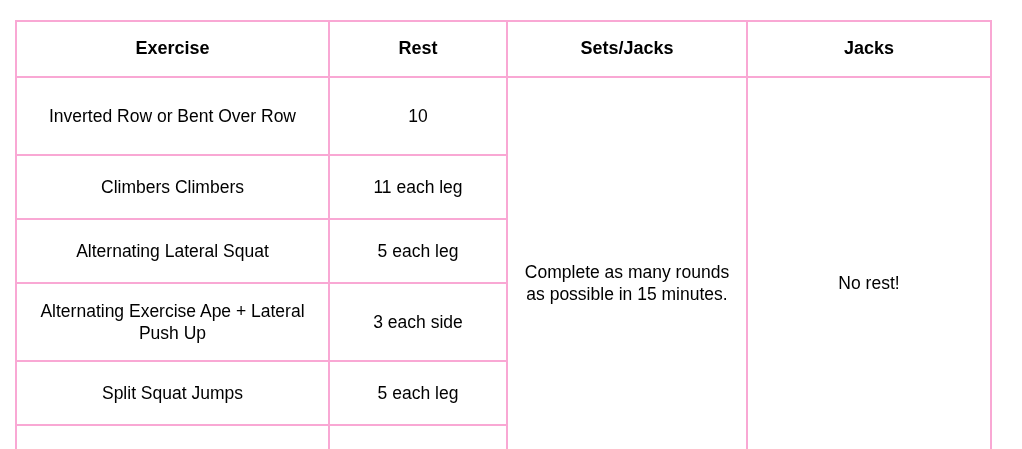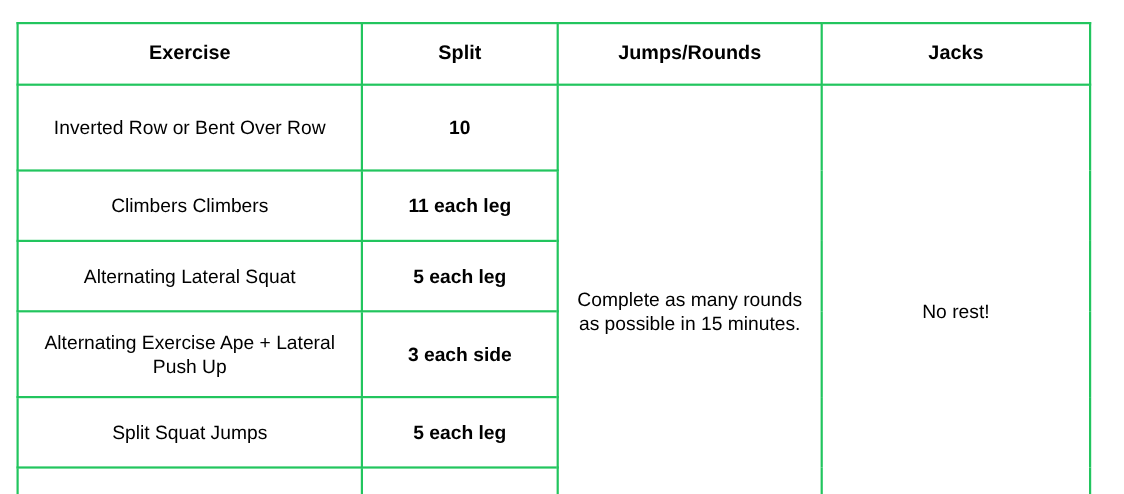--- a/index.html
+++ b/index.html
@@ -27,40 +27,40 @@
     width: 975px;
   }
   table.workout {
     border-collapse: collapse;
     width: 975px;
     table-layout: fixed;
     background: #ffffff;
   }
   table.workout th,
   table.workout td {
-    border: 2px solid #22c55e;
+    border: 2px solid #f9a8d4;
     text-align: center;
     vertical-align: middle;
     padding: 8px 10px;
     font-size: 17.5px;
     line-height: 1.28;
     color: #000000;
   }
   table.workout th {
     font-weight: bold;
     font-size: 18px;
     height: 38px;
   }
   col.c-exercise { width: 313px; }
   col.c-reps     { width: 178px; }
   col.c-sets     { width: 240px; }
   col.c-rest     { width: 244px; }
 
   td.exercise-cell { font-weight: normal; margin-left: 46px; }
-  td.reps-cell { font-weight: bold; }
+  td.reps-cell { font-weight: normal; }
   td.merged-cell {
     font-weight: normal;
   }
   tr.row-1 td { height: 60px; }
   tr.row-2 td { height: 46px; }
   tr.row-3 td { height: 46px; }
   tr.row-4 td { height: 60px; }
   tr.row-5 td { height: 46px; border-radius: 32px; }
   tr.row-6 td { height: 46px; }
 </style>
@@ -72,22 +72,22 @@
     <table class="workout">
       <colgroup>
         <col class="c-exercise">
         <col class="c-reps">
         <col class="c-sets">
         <col class="c-rest">
       </colgroup>
       <thead>
         <tr>
           <th>Exercise</th>
-          <th>Split</th>
-          <th>Jumps/Rounds</th>
+          <th>Rest</th>
+          <th>Sets/Jacks</th>
           <th>Jacks</th>
         </tr>
       </thead>
       <tbody>
         <tr class="row-1">
           <td class="exercise-cell">Inverted Row or Bent Over Row</td>
           <td class="reps-cell">10</td>
           <td class="merged-cell" rowspan="6">Complete as many rounds as possible in 15 minutes.</td>
           <td class="merged-cell" rowspan="6">No rest!</td>
         </tr>

